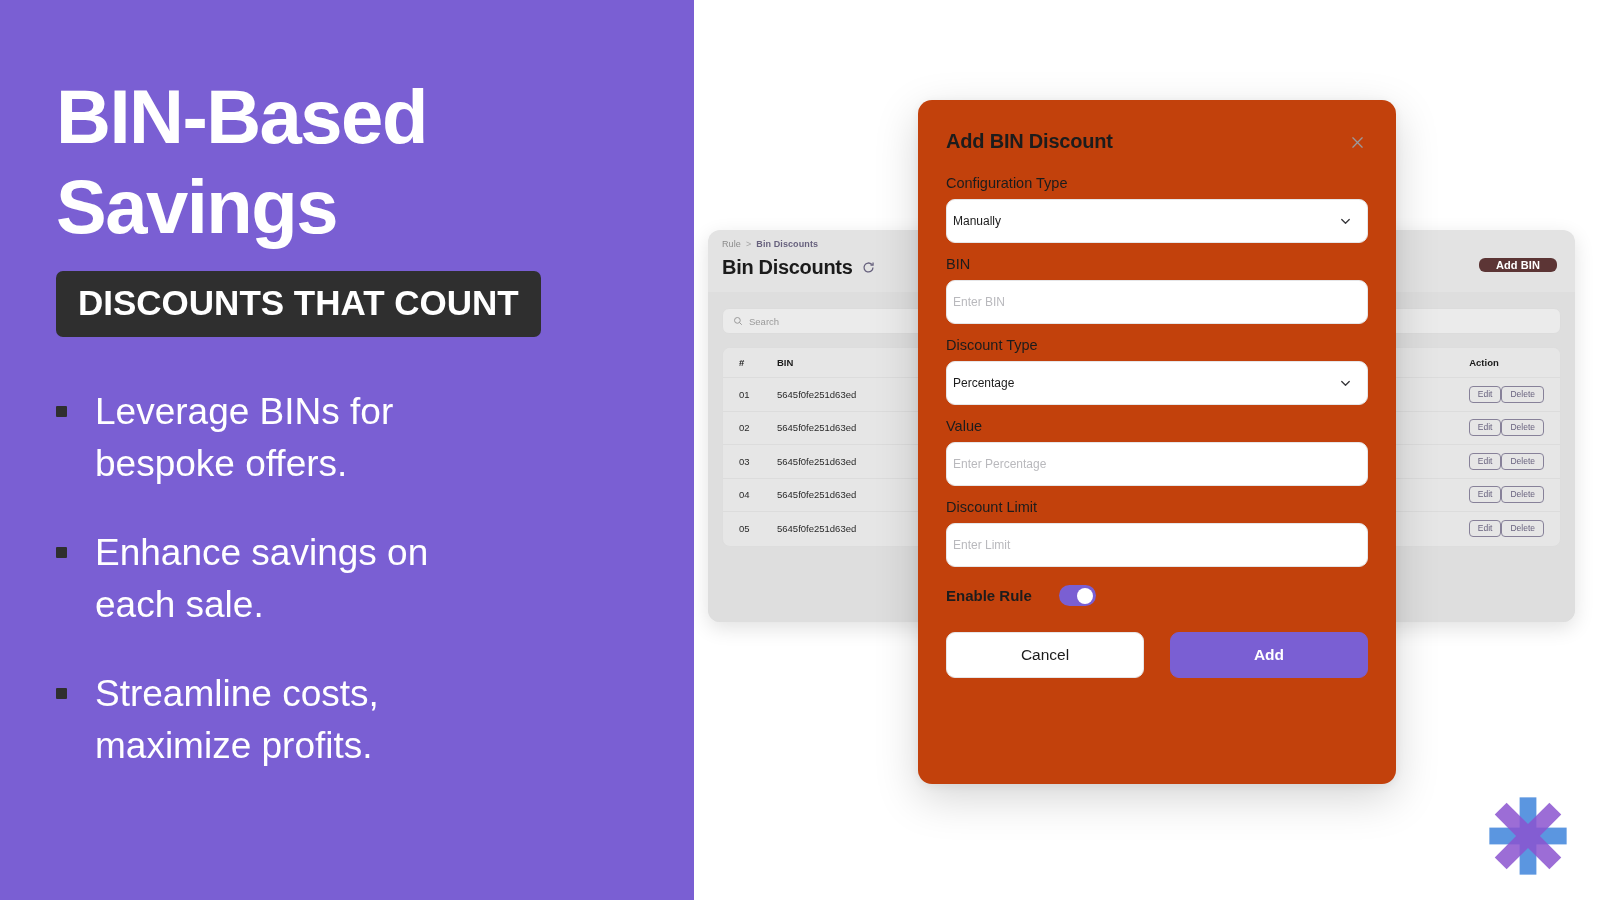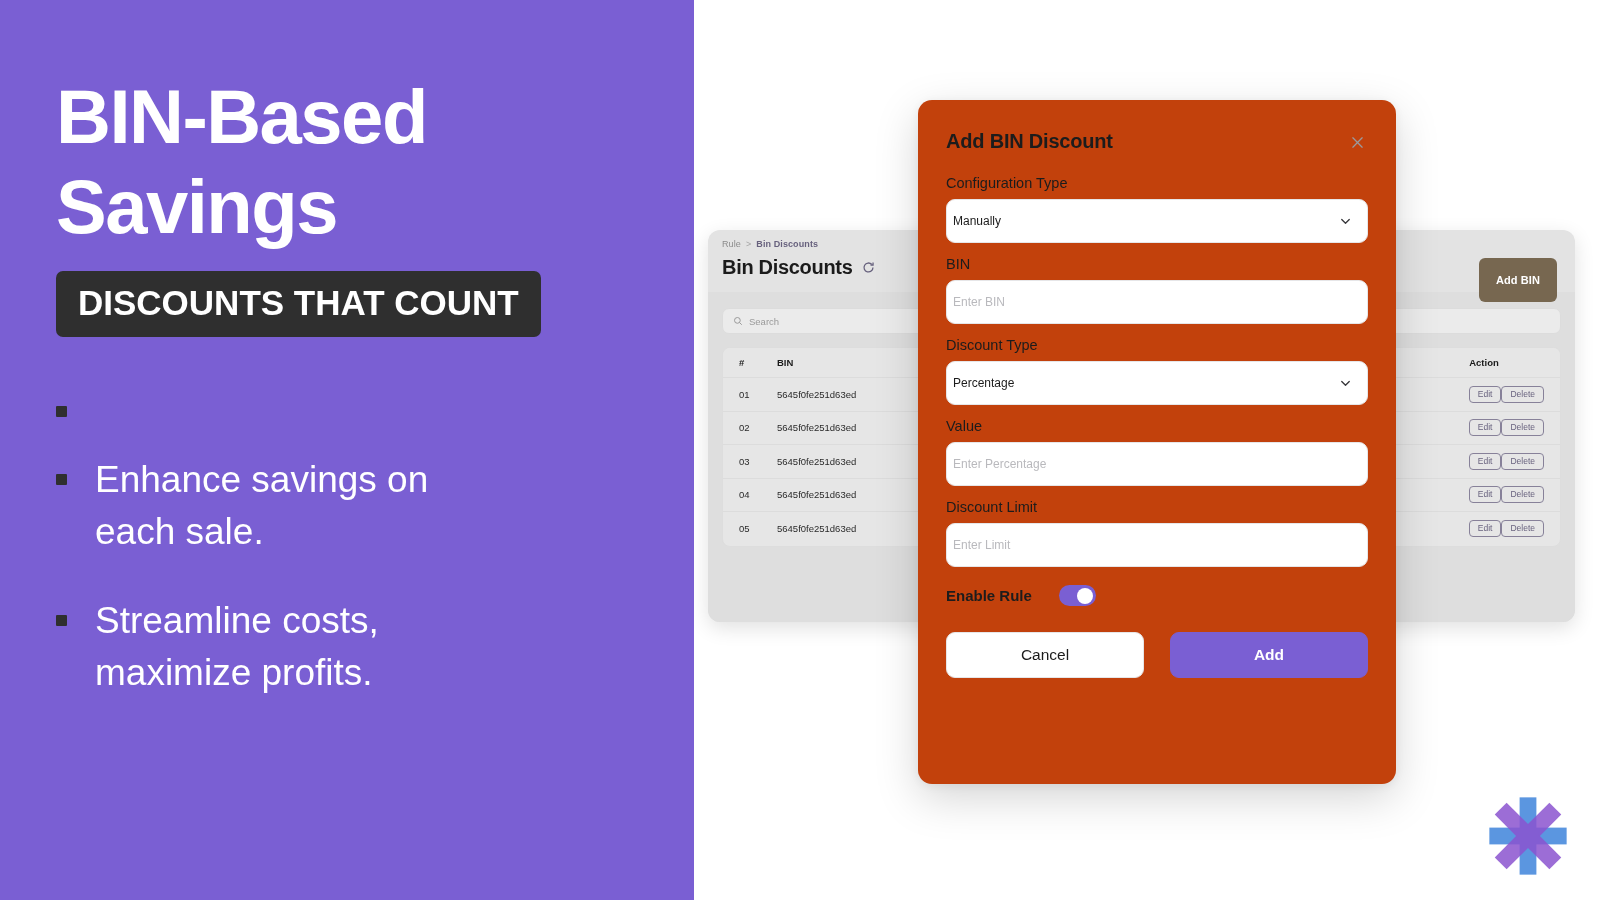--- a/index.html
+++ b/index.html
@@ -104,25 +104,25 @@
     margin-top: 7px;
   }
   .app-title {
     font-size: 20px; font-weight: 700; color: #1b1b1b;
     letter-spacing: -0.3px;
   }
   .refresh-icon { width: 13px; height: 13px; display:block; }
   .add-bin-btn {
     position: absolute;
     right: 18px; top: 28px;
-    background: #a16207;
+    background: #b91c1c;
     color: #ffffff;
     font-size: 11px; font-weight: 700;
     border-radius: 6px;
-    padding: 16px 17px;
+    padding: 1px 17px;
     border: none;
     letter-spacing: 0.1px;
   }
   .app-body {
     background: #dedede;
     padding: 16px 14px 14px 14px;
     height: 330px;
   }
   .search-box {
     background: #ebebeb;
@@ -270,20 +270,21 @@
       <span class="headline-line">Savings</span>
     </div>
 
     <div class="kicker-wrap">
       <span class="kicker">DISCOUNTS THAT COUNT</span>
     </div>
 
     <div class="bullets">
       <div class="bullet">
         <span class="bullet-marker"></span>
+        <span class="bullet-text">Leverage BINs for bespoke offers.</span>
       </div>
       <div class="bullet">
         <span class="bullet-marker"></span>
         <span class="bullet-text">Enhance savings on each sale.</span>
       </div>
       <div class="bullet">
         <span class="bullet-marker"></span>
         <span class="bullet-text">Streamline costs, maximize profits.</span>
       </div>
     </div>

